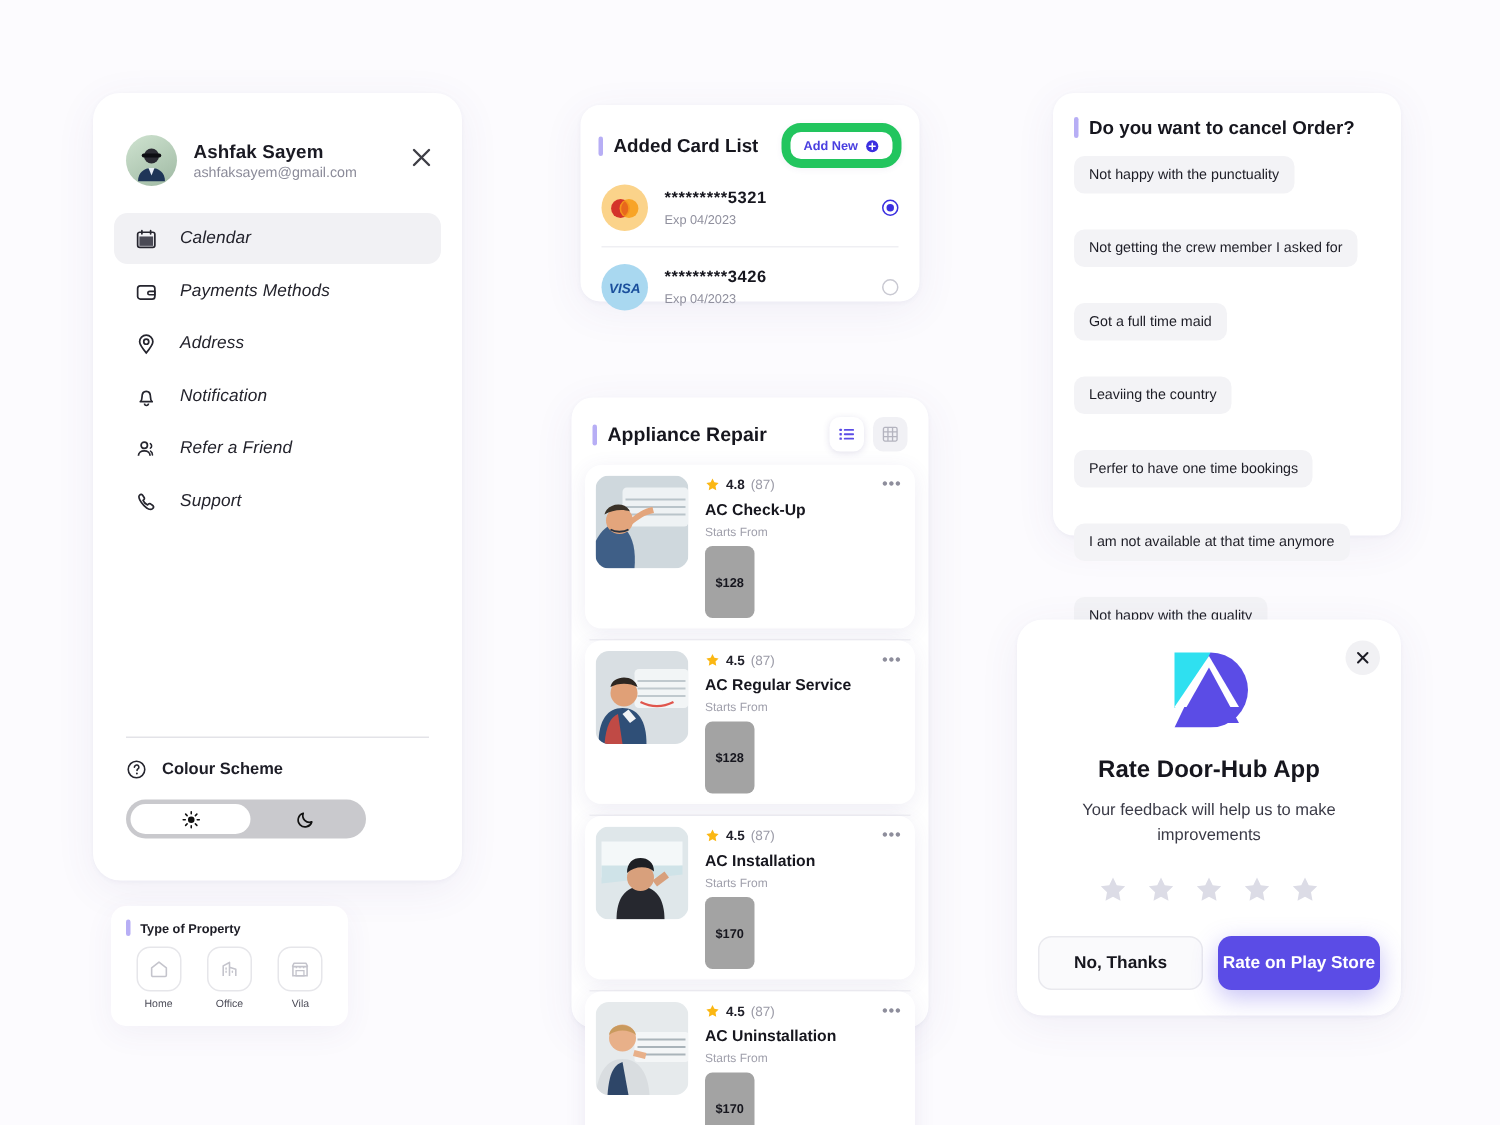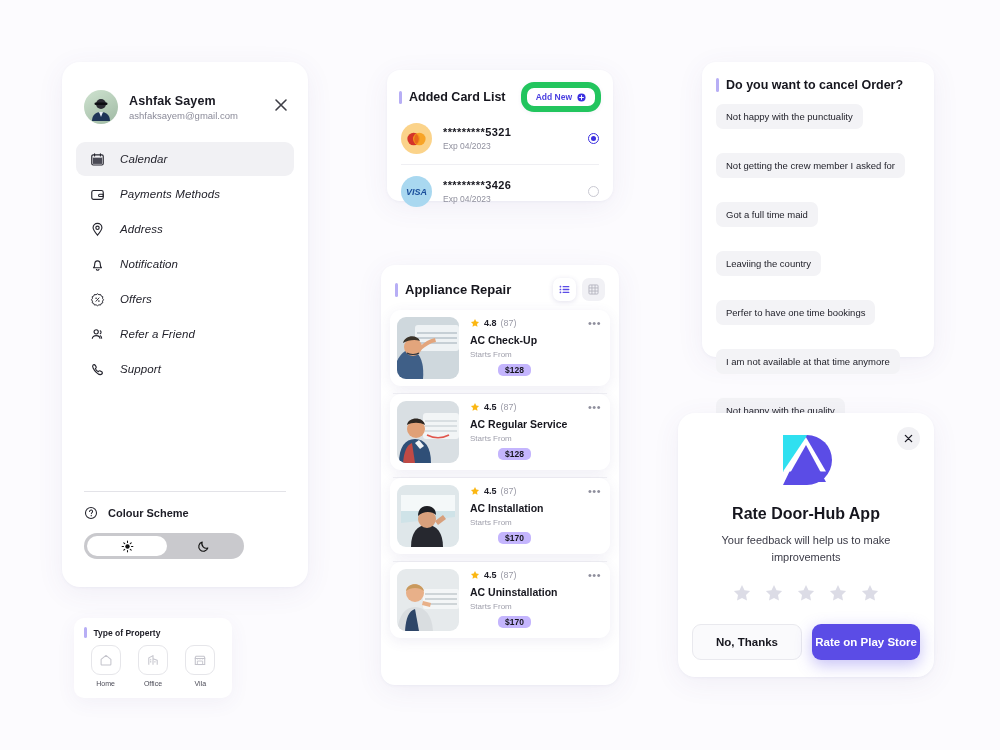--- a/index.html
+++ b/index.html
@@ -38,21 +38,21 @@
   .divider { height: 1px; background: #e3e3e8; margin: 0 22px; }
   .scheme { display: flex; align-items: center; padding: 14px 22px 0 22px; }
   .scheme .sl { font-size: 11px; font-weight: 700; color: #1d1d26; margin-left: 10px; }
   .toggle { margin: 13px 22px 0 22px; width: 160px; height: 26px; border-radius: 14px;
             background: #c9c9cd; display: flex; align-items: center; padding: 3px; cursor: pointer; }
   .toggle .knob { width: 80px; height: 20px; border-radius: 11px; background: #fff;
                   display: flex; align-items: center; justify-content: center; }
   .toggle .moon { flex: 1; display: flex; align-items: center; justify-content: center; }
 
   
-  #property { left: 74px; top: 618px; width: 158px; height: 80px; border-radius: 10px;
+  #property { left: 74px; top: 604px; width: 158px; height: 80px; border-radius: 10px;
               box-shadow: 0 5px 20px rgba(80,70,140,.06); }
   .ptitle { display: flex; align-items: center; padding: 9px 0 0 10px; }
   .bar { width: 2.5px; height: 11px; background: #b7aef5; border-radius: 2px; margin-right: 7px; }
   .ptitle span { font-size: 8.5px; font-weight: 700; color: #1d1d26; }
   .ptypes { display: flex; justify-content: space-around; padding: 7px 8px 0 8px; }
   .ptype { display: flex; flex-direction: column; align-items: center; cursor: pointer; }
   .ptile { width: 30px; height: 30px; border: 1px solid #e6e6ea; border-radius: 9px;
            display: flex; align-items: center; justify-content: center; }
   .plbl { font-size: 7px; color: #4b4b57; margin-top: 5px; }
 
@@ -94,22 +94,22 @@
   .sitem.elev { background: #fff; box-shadow: 0 3px 14px rgba(80,70,140,.09); }
   .sthumb { width: 62px; height: 62px; border-radius: 9px; flex: 0 0 62px; overflow: hidden; position: relative; }
   .sbody { margin-left: 11px; flex: 1; position: relative; padding-top: 1px; }
   .srate { display: flex; align-items: center; gap: 4px; }
   .srate .rv { font-size: 9px; font-weight: 700; color: #20202a; }
   .srate .rc { font-size: 9px; color: #9a9aa6; }
   .dots { position: absolute; right: 2px; top: 1px; color: #8e8e9c; font-size: 11px;
           letter-spacing: .5px; cursor: pointer; line-height: 1; }
   .sname { font-size: 10.5px; font-weight: 700; color: #16161e; margin-top: 6px; }
   .sfrom { font-size: 8px; color: #a0a0ac; margin-top: 4px; }
-  .sprice { display: inline-block; margin-top: 5px; background: #c4b5fd; color: #16161e;
-            font-size: 8.5px; font-weight: 700; border-radius: 5px; padding: 1px 7px; margin-left: 28px; }
+  .sprice { display: inline-block; margin-top: 5px; background: #a3a3a3; color: #16161e;
+            font-size: 8.5px; font-weight: 700; border-radius: 5px; padding: 19px 7px; }
   .ssep { height: 1px; background: #efeff3; margin: 7px 3px 0 3px; }
 
   
   #cancel { left: 702px; top: 62px; width: 232px; height: 295px; border-radius: 14px; }
   .chead { display: flex; align-items: center; padding: 16px 14px 0 14px; }
   .chead .bar { height: 14px; width: 3px; background:#b7aef5; }
   .ctitle { font-size: 12.5px; font-weight: 700; color: #16161e; }
   .copts { padding: 12px 14px 0 14px; display: flex; flex-direction: column; gap: 24px; align-items: flex-start; }
   .copt { background: #f3f3f6; border-radius: 7px; padding: 7px 10px; font-size: 9.5px;
           color: #1d1d26; cursor: pointer; white-space: nowrap; }
@@ -188,31 +188,20 @@
           <svg viewBox="0 0 17 17" width="15" height="15">
               <path d="M4 12.2h9c-1.1-.9-1.3-2-1.3-3.6 0-2.4-1-4.2-3.2-4.2S5.3 6.2 5.3 8.6c0 1.6-.2 2.7-1.3 3.6z" fill="none" stroke="#25252e" stroke-width="1.3" stroke-linejoin="round"></path>
               <path d="M7.2 13.6a1.5 1.5 0 003 0" fill="none" stroke="#25252e" stroke-width="1.2"></path>
             </svg>
         </span>
         <span class="ml">Notification</span>
       </div>
       <div class="mitem">
         <span class="mi">
           <svg viewBox="0 0 17 17" width="15" height="15">
-              <path d="M8.5 2l1.6 1.1 1.9-.3.7 1.8 1.8.7-.3 1.9L15.3 8.8l-1.1 1.6.3 1.9-1.8.7-.7 1.8-1.9-.3L8.5 15.6l-1.6-1.1-1.9.3-.7-1.8-1.8-.7.3-1.9L1.7 8.8l1.1-1.6-.3-1.9 1.8-.7.7-1.8 1.9.3z" fill="none" stroke="#25252e" stroke-width="1.1"></path>
-              <path d="M6.8 10.5l3.4-3.8" stroke="#25252e" stroke-width="1.1" stroke-linecap="round"></path>
-              <circle cx="6.9" cy="7" r=".9" fill="#25252e"></circle>
-              <circle cx="10.1" cy="10.3" r=".9" fill="#25252e"></circle>
-            </svg>
-        </span>
-        <span class="ml">Offers</span>
-      </div>
-      <div class="mitem">
-        <span class="mi">
-          <svg viewBox="0 0 17 17" width="15" height="15">
               <circle cx="7" cy="5.5" r="2.4" fill="none" stroke="#25252e" stroke-width="1.3"></circle>
               <path d="M2.6 13.4c0-2.4 2-3.7 4.4-3.7s4.4 1.3 4.4 3.7" fill="none" stroke="#25252e" stroke-width="1.3"></path>
               <path d="M11.6 4.3a2 2 0 010 3.4M13.2 12.8c0-1.4-.5-2.3-1.5-2.9" fill="none" stroke="#25252e" stroke-width="1.2" stroke-linecap="round"></path>
             </svg>
         </span>
         <span class="ml">Refer a Friend</span>
       </div>
       <div class="mitem">
         <span class="mi">
           <svg viewBox="0 0 17 17" width="15" height="15">

